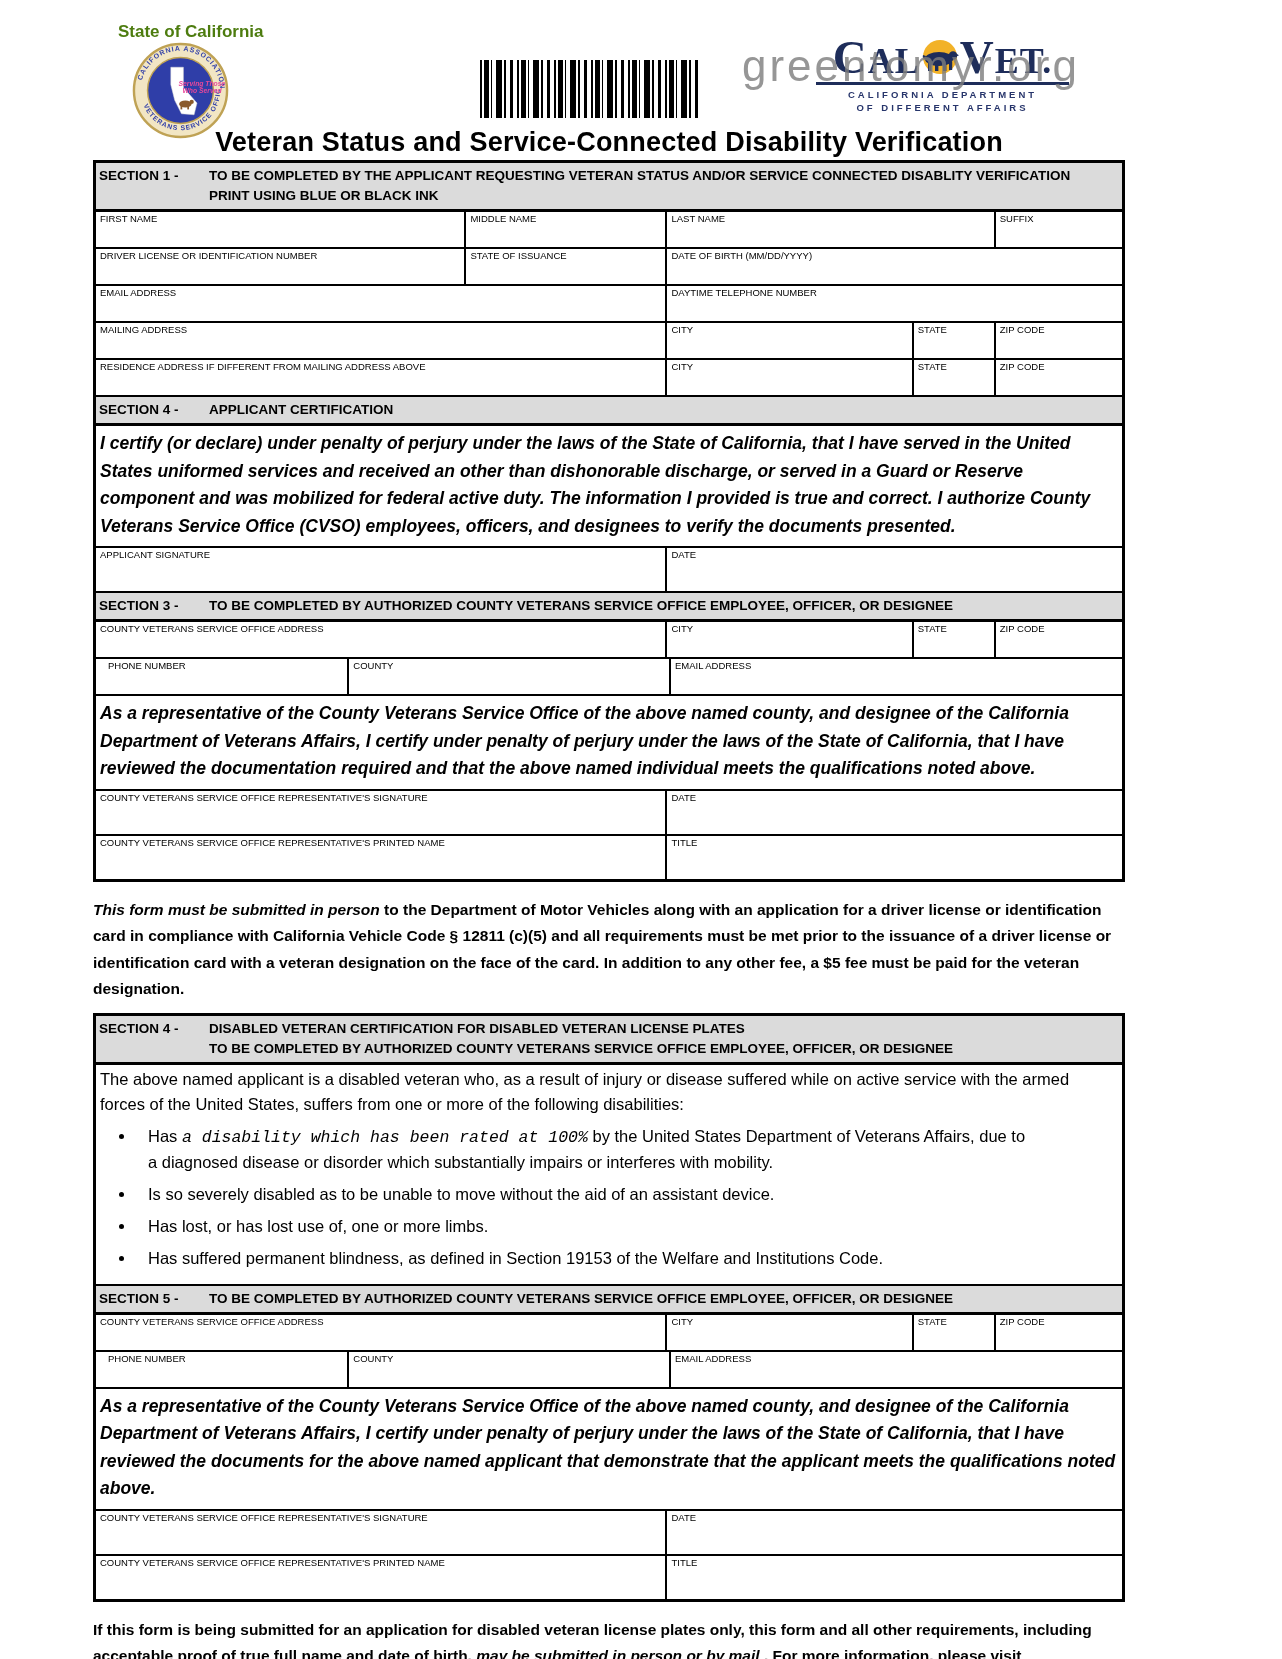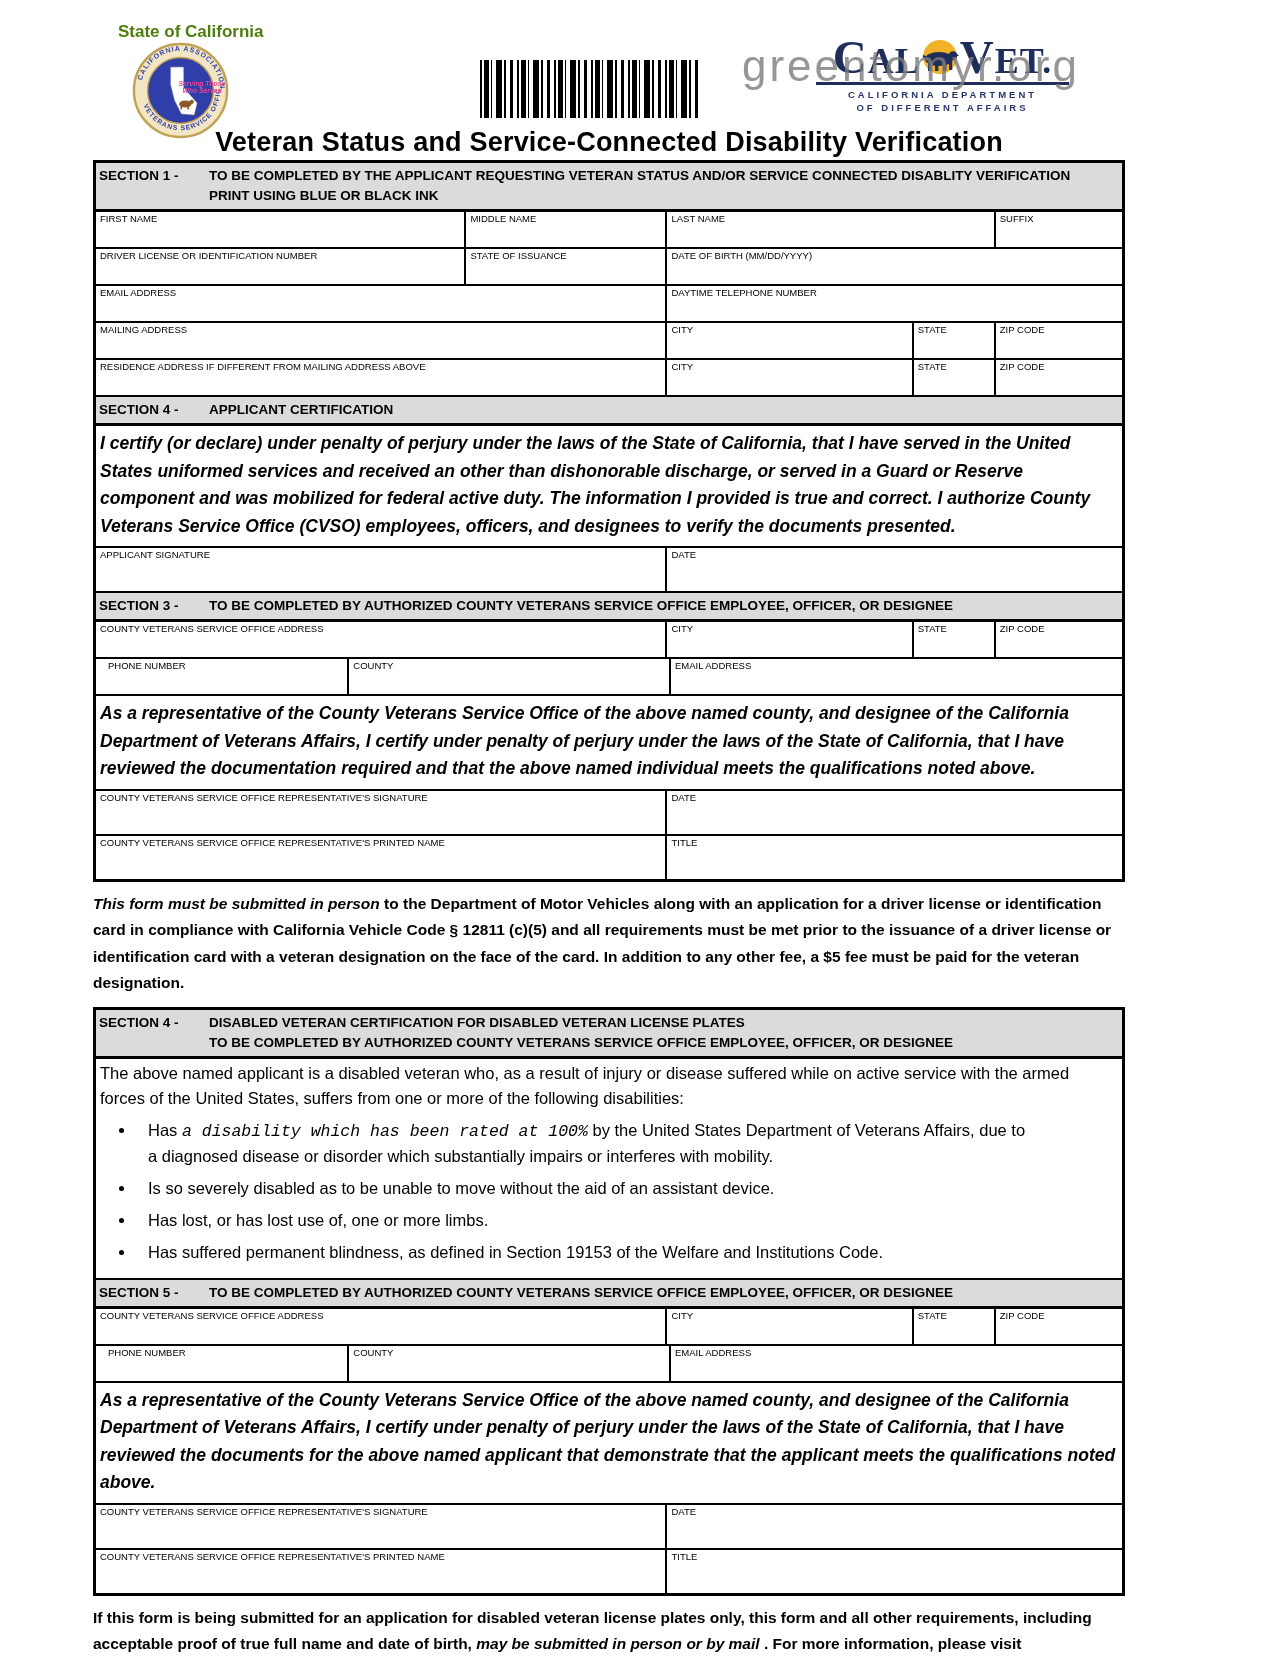--- a/index.html
+++ b/index.html
@@ -46,21 +46,21 @@
   .flabel { font-size:9.5px; line-height:12px; display:block; }
   .cols-names  { grid-template-columns:36.1% 19.6% 32% 12.3%; }
   .cols-dl     { grid-template-columns:36.1% 19.6% 44.3%; }
   .cols-half   { grid-template-columns:55.7% 44.3%; }
   .cols-addr   { grid-template-columns:55.7% 24% 8% 12.3%; }
   .cols-phone  { grid-template-columns:24.1% 31.6% 44.3%;padding-left:8px; }
 
   .cert { font-weight:bold; font-style:italic; font-size:17.5px; line-height:27.5px;
     padding:4px 6px 6px 4px; border-bottom:2px solid #000; }
 
-  .note { width:1032px; margin:9px 0 10px 93px; font-weight:bold; font-size:15.5px; line-height:26.5px; }
+  .note { width:1032px; margin:15px 0 10px 93px; font-weight:bold; font-size:15.5px; line-height:26.5px; }
   .note .it { font-style:italic; }
 
   .s4body { border-bottom:2px solid #000; font-size:16.5px; line-height:25px; padding:2px 6px 6px 4px; }
   .s4body ul { margin:7px 0 2px 36px; max-width:900px; list-style:disc; }
   .s4body li { margin-bottom:7px; padding-left:12px; }
   .s4body .it { font-style:italic;font-family:Liberation Mono, monospace; }
 </style>
 </head>
 <body>
 

